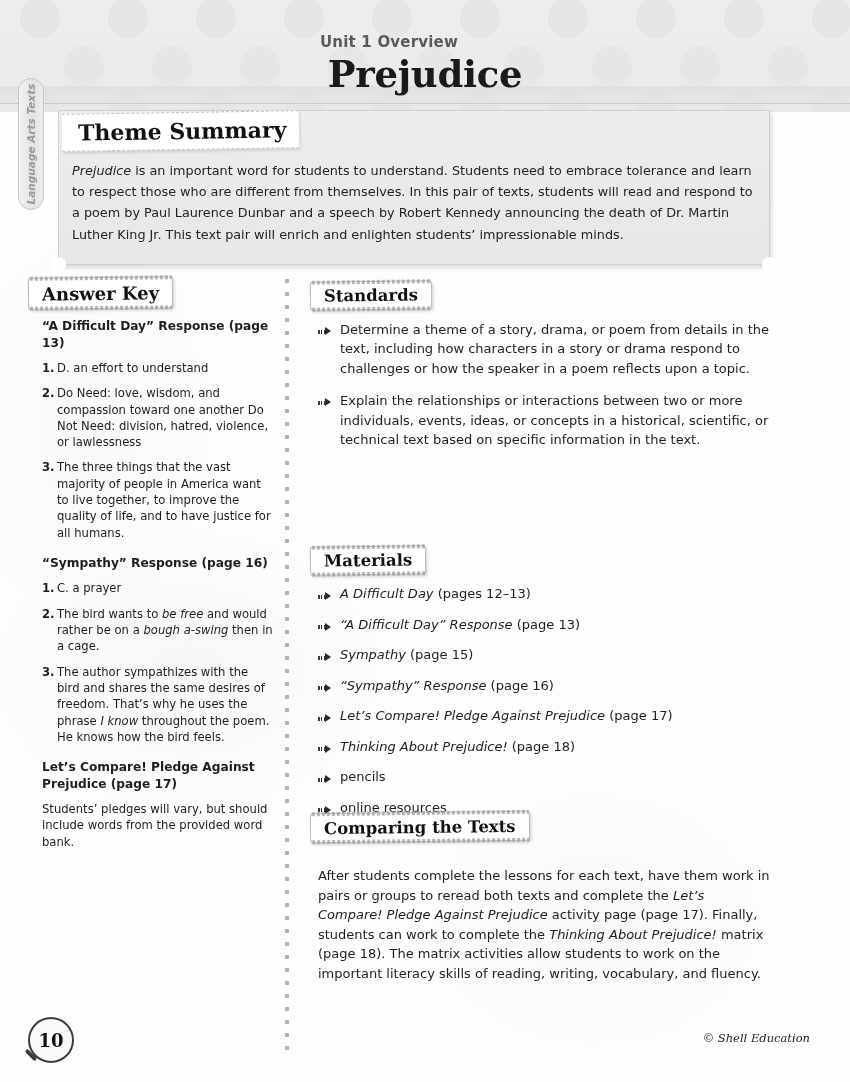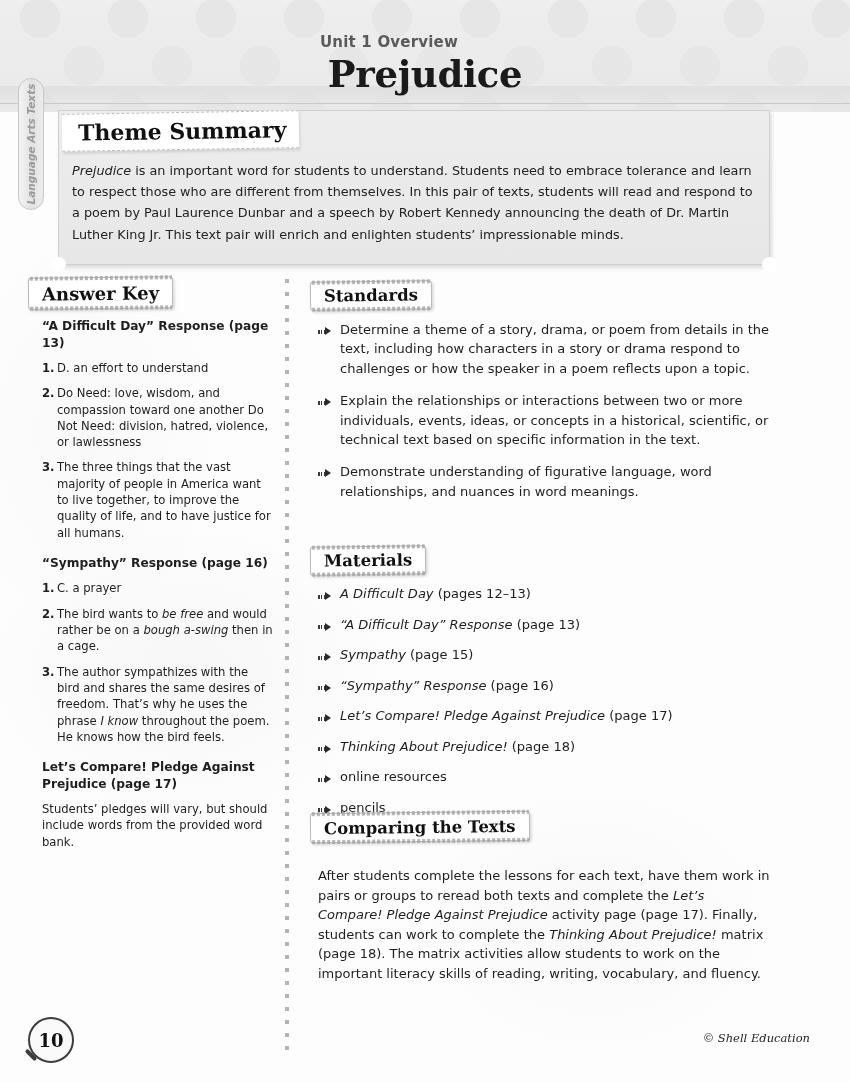--- a/index.html
+++ b/index.html
@@ -429,24 +429,20 @@
   </div>
   <div class="right-col" id="standards-list">
       <div class="std-item">
         <span class="arrow-icon"><span class="arrow-glyph"></span></span>
         <span class="std-text">Determine a theme of a story, drama, or poem from details in the text, including how characters in a story or drama respond to challenges or how the speaker in a poem reflects upon a topic.</span>
       </div>
       <div class="std-item">
         <span class="arrow-icon"><span class="arrow-glyph"></span></span>
         <span class="std-text">Explain the relationships or interactions between two or more individuals, events, ideas, or concepts in a historical, scientific, or technical text based on specific information in the text.</span>
       </div>
-      <div class="std-item">
-        <span class="arrow-icon"><span class="arrow-glyph"></span></span>
-        <span class="std-text">Demonstrate understanding of figurative language, word relationships, and nuances in word meanings.</span>
-      </div>
     </div>
 
   <div class="tag" id="tag-materials">
     <span class="tag-wave top"></span>
     <span class="tag-wave bot"></span>
     <span class="tag-label">Materials</span>
   </div>
   <div class="right-col" id="materials-list">
       <div class="mat-item">
         <span class="arrow-icon"><span class="arrow-glyph"></span></span>
@@ -467,25 +463,25 @@
       <div class="mat-item">
         <span class="arrow-icon"><span class="arrow-glyph"></span></span>
         <span class="mat-text"><i>Let’s Compare! Pledge Against Prejudice</i> (page 17)</span>
       </div>
       <div class="mat-item">
         <span class="arrow-icon"><span class="arrow-glyph"></span></span>
         <span class="mat-text"><i>Thinking About Prejudice!</i> (page 18)</span>
       </div>
       <div class="mat-item">
         <span class="arrow-icon"><span class="arrow-glyph"></span></span>
+        <span class="mat-text">pencils</span>
+      </div>
+      <div class="mat-item">
+        <span class="arrow-icon"><span class="arrow-glyph"></span></span>
         <span class="mat-text">online resources</span>
-      </div>
-      <div class="mat-item">
-        <span class="arrow-icon"><span class="arrow-glyph"></span></span>
-        <span class="mat-text">pencils</span>
       </div>
     </div>
 
   <div class="tag" id="tag-comparing">
     <span class="tag-wave top"></span>
     <span class="tag-wave bot"></span>
     <span class="tag-label">Comparing the Texts</span>
   </div>
   <div class="right-col" id="comparing-body">
       <div class="cmp-para">After students complete the lessons for each text, have them work in pairs or groups to reread both texts and complete the <i>Let’s Compare! Pledge Against Prejudice</i> activity page (page 17).  Finally, students can work to complete the <i>Thinking About Prejudice!</i> matrix (page 18).  The matrix activities allow students to work on the important literacy skills of reading, writing, vocabulary, and fluency.</div>

